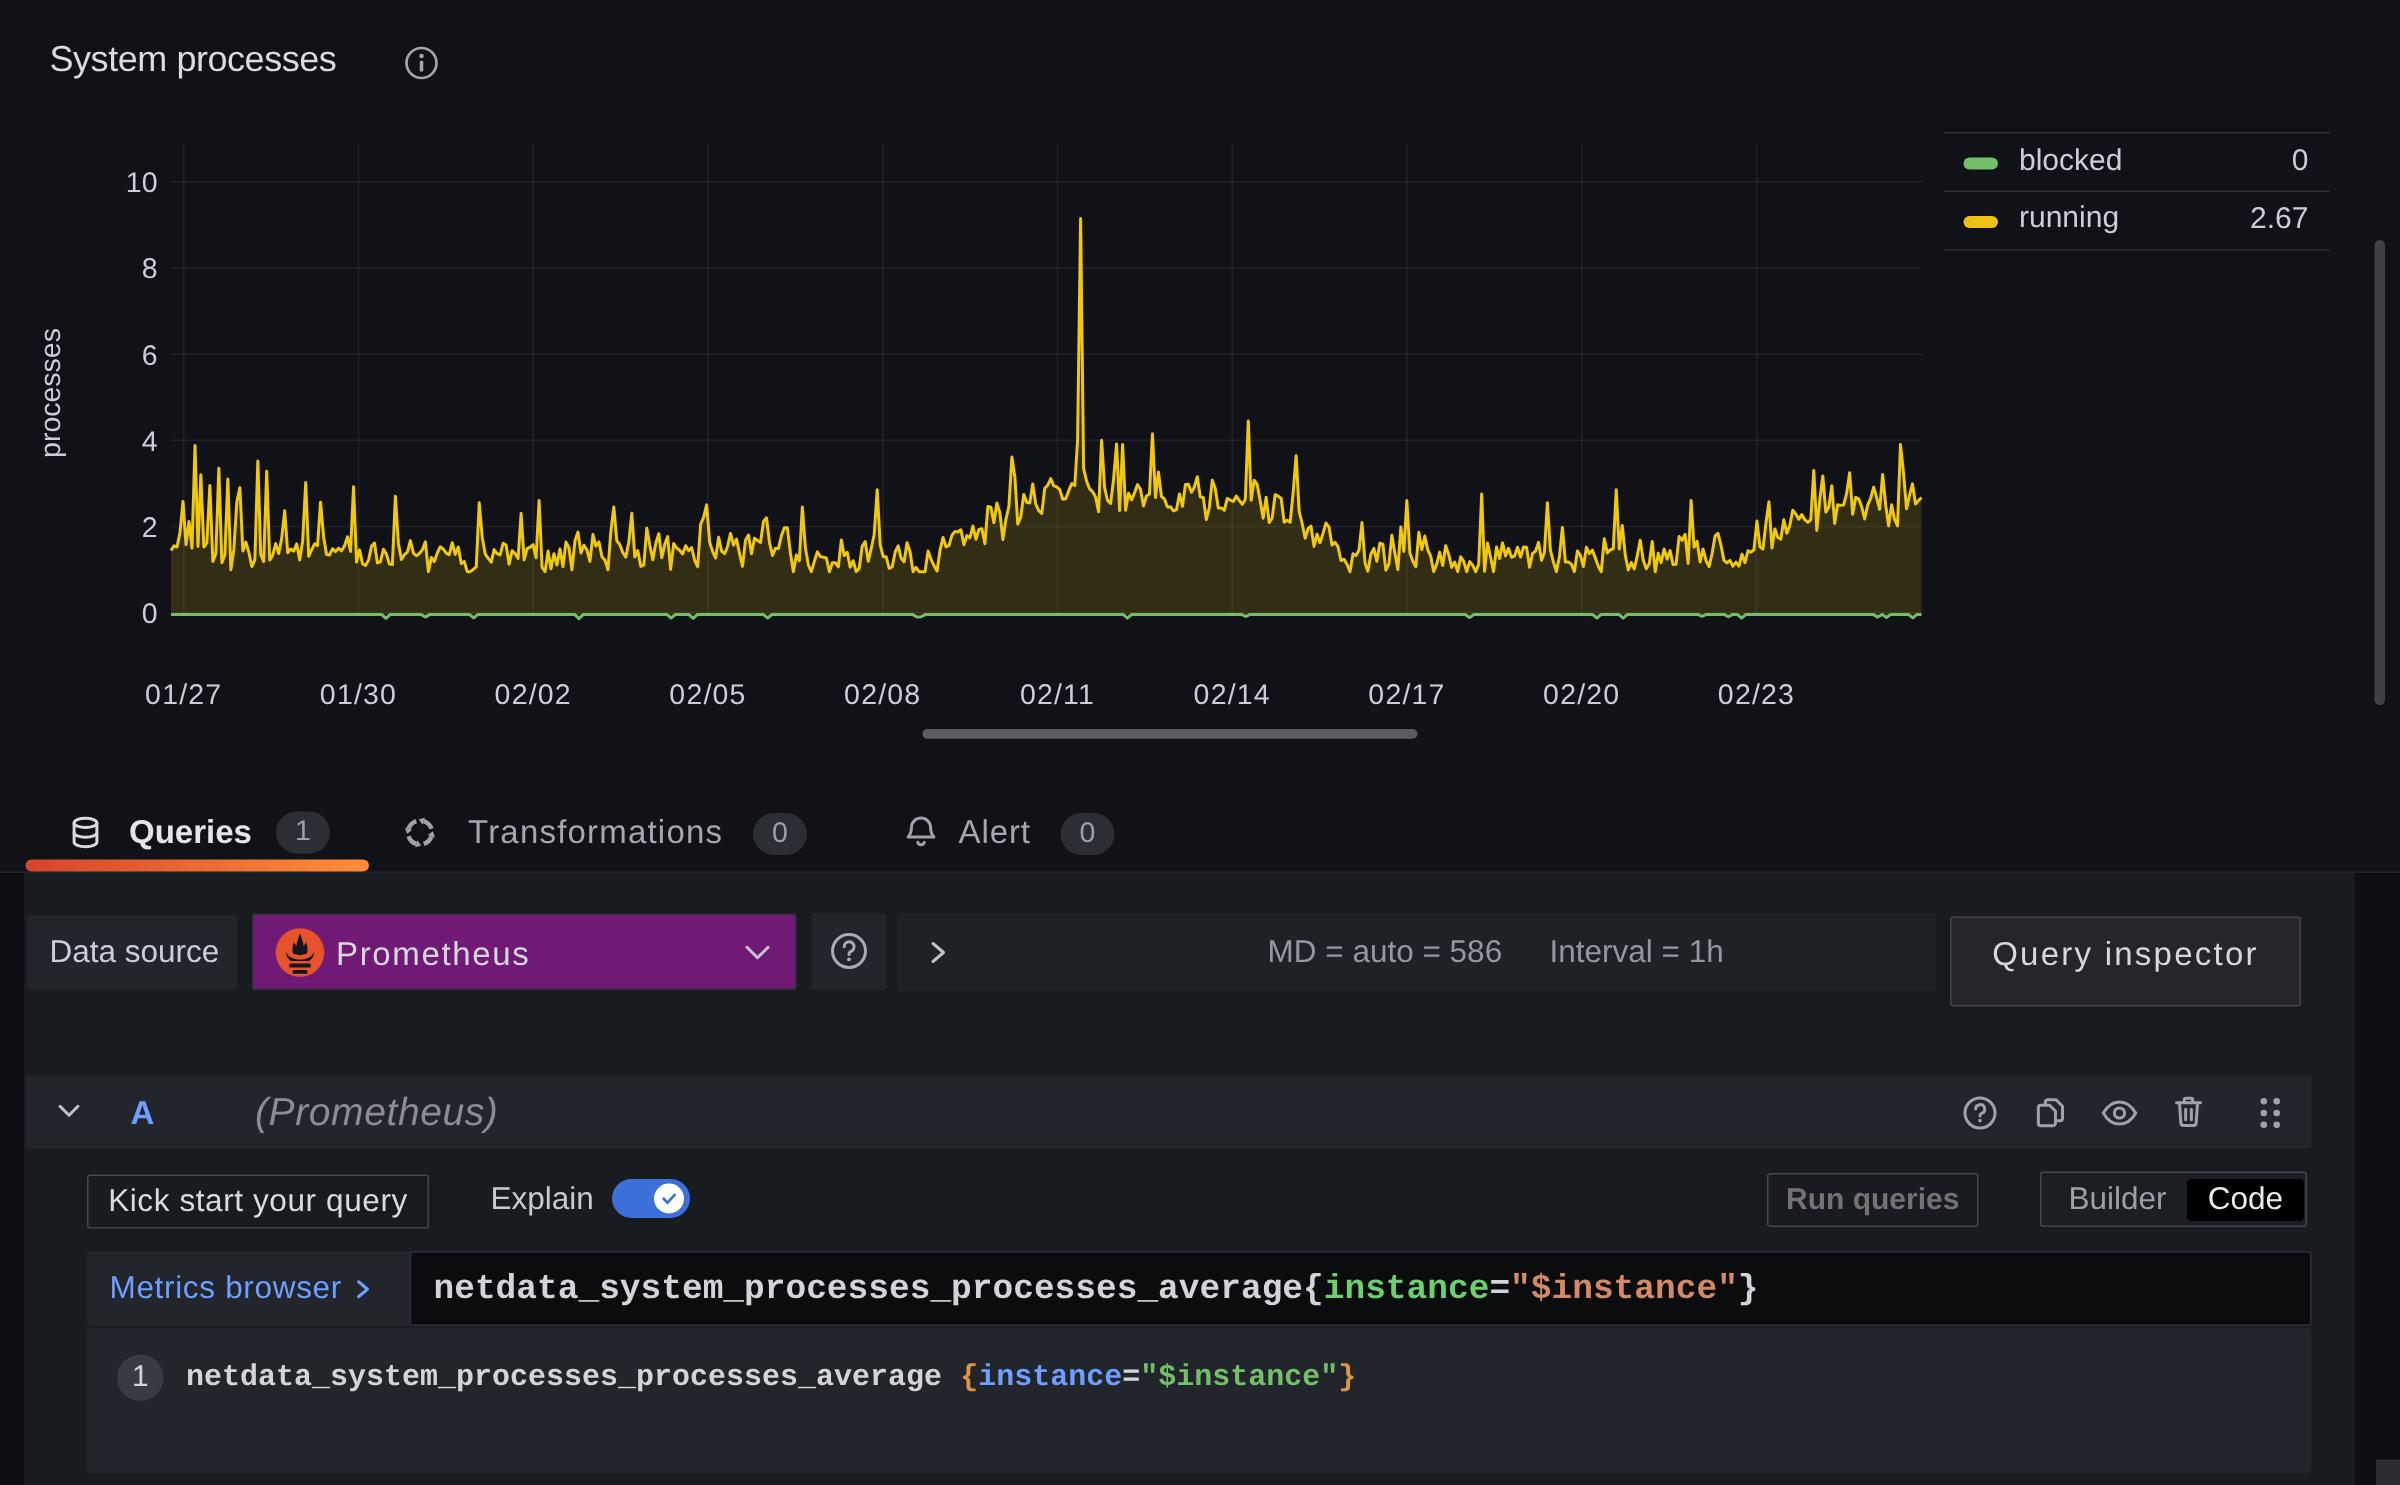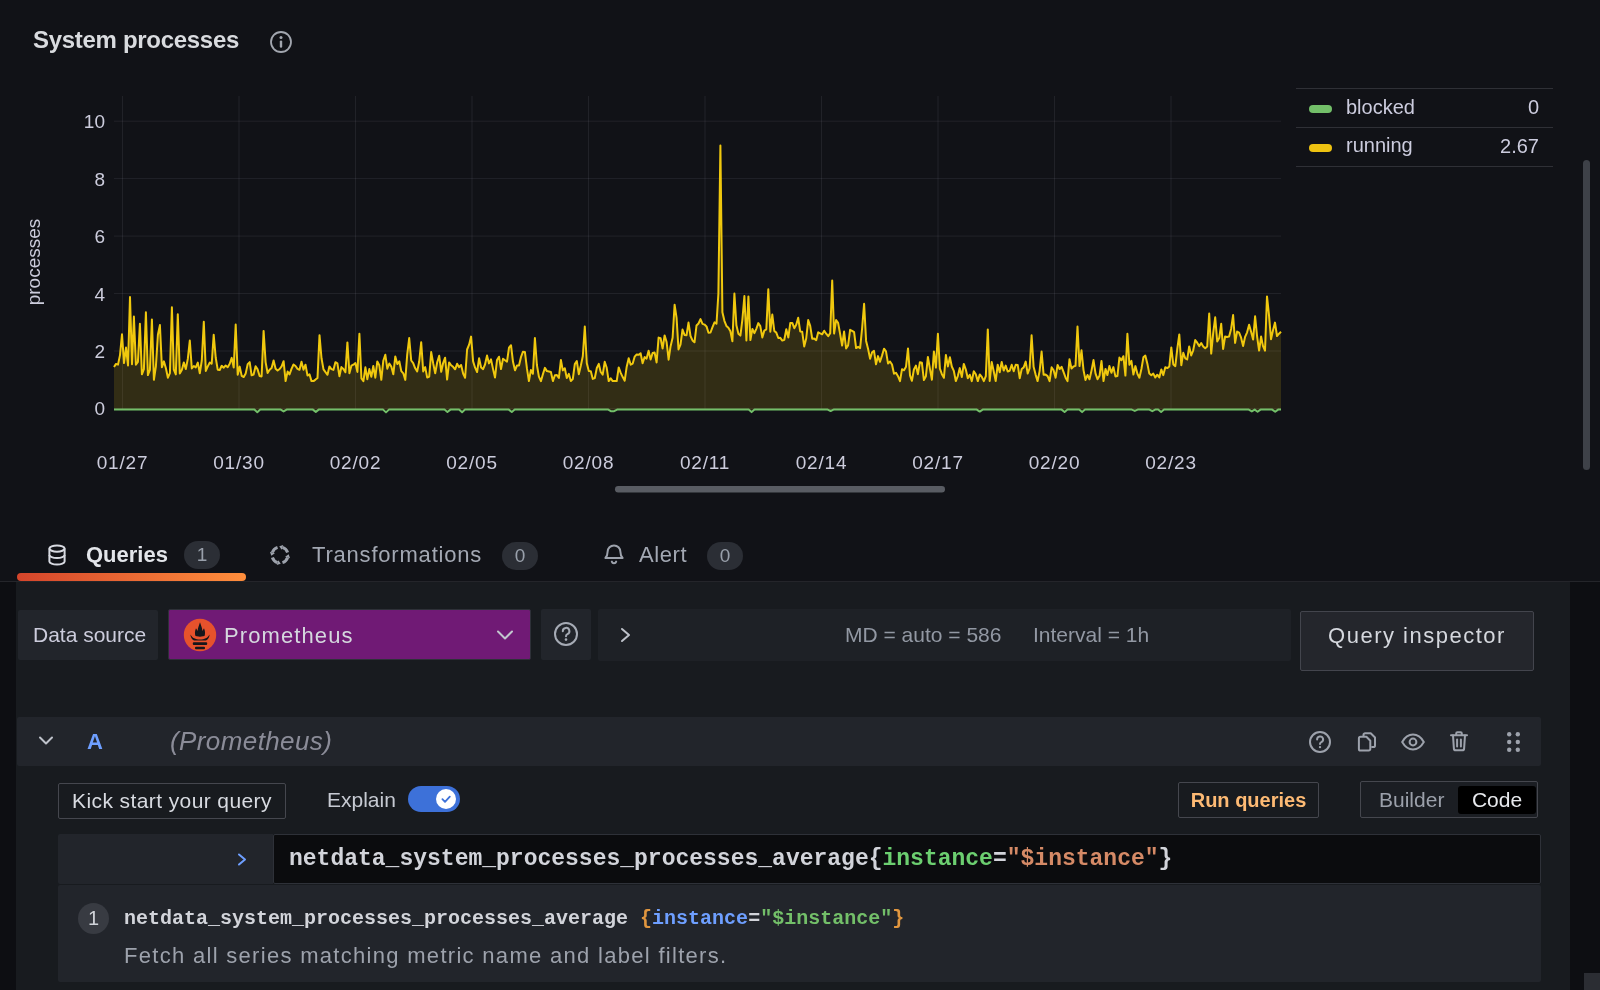--- a/index.html
+++ b/index.html
@@ -3,21 +3,21 @@
 *{margin:0;padding:0;box-sizing:border-box}
 html,body{width:1600px;height:990px;background:#111217;overflow:hidden;
 font-family:"Liberation Sans",sans-serif;-webkit-font-smoothing:antialiased}
 .abs{position:absolute}
 svg{display:block}
 .grid line{stroke:rgba(204,204,220,0.09);stroke-width:1}
 .axis text{fill:#CCCCDC;font-size:19px;font-family:"Liberation Sans",sans-serif}
 .icon{stroke:#9DA2AC;stroke-width:2;fill:none;stroke-linecap:round;stroke-linejoin:round}
 </style></head><body>
 
-<div class="abs" style="left:33px;top:26px;font-size:24px;font-weight:bold;color:#D9DBDF;letter-spacing:-0.3px">System processes</div>
+<div class="abs" style="left:33px;top:26px;font-size:24px;font-weight:normal;color:#D9DBDF;letter-spacing:-0.3px">System processes</div>
 <svg class="abs" style="left:268px;top:29px" width="26" height="26" viewBox="0 0 26 26">
  <circle cx="13" cy="13" r="10" fill="none" stroke="#A2A6AF" stroke-width="1.8"></circle>
  <circle cx="13" cy="8.4" r="1.5" fill="#A2A6AF"></circle>
  <rect x="11.8" y="11.4" width="2.4" height="7.4" rx="1.2" fill="#A2A6AF"></rect>
 </svg>
 
 <svg class="abs" style="left:0;top:0" width="1600" height="505" viewBox="0 0 1600 505">
  <g class="grid">
       <line x1="114" x2="1281" y1="408.4" y2="408.4"></line>
       <line x1="114" x2="1281" y1="351.0" y2="351.0"></line>
@@ -185,30 +185,30 @@
 </div>
 
 <div class="abs" style="left:58px;top:783px;width:228px;height:36px;border:1px solid #45474E;border-radius:2px;text-align:center;line-height:34px;font-size:21px;letter-spacing:0.4px;color:#D8DBE1">Kick start your query</div>
 <div class="abs" style="left:327px;top:788px;font-size:21px;color:#C6CAD2">Explain</div>
 <div class="abs" style="left:408px;top:786px;width:52px;height:26px;border-radius:13px;background:#3D71D9">
  <span class="abs" style="left:28px;top:3px;width:20px;height:20px;border-radius:50%;background:#FFFFFF"></span>
  <svg class="abs" style="left:31px;top:6px" width="14" height="14" viewBox="0 0 14 14">
       <path d="M3.4,7.2 L6,9.8 L10.8,4.6" fill="none" stroke="#3D71D9" stroke-width="1.8" stroke-linecap="round" stroke-linejoin="round"></path>
     </svg>
 </div>
-<div class="abs" style="left:1178px;top:782px;width:141px;height:36px;border:1px solid #45474E;border-radius:2px;text-align:center;line-height:34px;font-size:20px;font-weight:bold;color:#fdba74">Run queries</div>
+<div class="abs" style="left:1178px;top:782px;width:141px;height:36px;border:1px solid #45474E;border-radius:2px;text-align:center;line-height:34px;font-size:20px;font-weight:bold;color:#737373">Run queries</div>
 <div class="abs" style="left:1360px;top:781px;width:178px;height:37px;border:1px solid #45474E;border-radius:2px;background:#1B1E23">
  <span class="abs" style="left:18px;top:0;line-height:35px;font-size:21px;color:#9BA0AA">Builder</span>
  <span class="abs" style="left:97px;top:3.5px;width:78px;height:28px;background:#000000;border-radius:3px;text-align:center;line-height:28px;font-size:21px;font-weight:normal;color:#E8EAEE">Code</span>
 </div>
 
 <div class="abs" style="left:58px;top:834px;width:215px;height:50px;background:#22252B;border-radius:2px 0 0 2px">
+ <span class="abs" style="left:15px;top:0;line-height:50px;font-size:21px;font-weight:500;letter-spacing:0.45px;color:#6E9FFF">Metrics browser</span>
  <svg class="abs" style="left:178px;top:18px" width="12" height="15" viewBox="0 0 12 15">
       <path d="M3,2.5 L9,7.5 L3,12.5" fill="none" stroke="#6E9FFF" stroke-width="2" stroke-linecap="round" stroke-linejoin="round"></path>
     </svg>
 </div>
 <div class="abs" style="left:273px;top:834px;width:1268px;height:50px;background:#0B0C0E;border:1px solid #2E3138;border-radius:2px;font-family:'Liberation Mono',monospace;font-weight:bold;font-size:23px;line-height:48px;white-space:pre"><span style="position:absolute;left:15px;color:#D2D4DA">netdata_system_processes_processes_average{<span style="color:#6CCF70">instance</span>=<span style="color:#D58A66">"$instance"</span>}</span></div>
 
 <div class="abs" style="left:58px;top:885px;width:1483px;height:97px;background:#22252B;border-radius:2px">
  <span class="abs" style="left:20px;top:18px;width:31px;height:31px;border-radius:50%;background:#383B42;color:#D0D3D9;font-size:20px;text-align:center;line-height:31px">1</span>
  <div class="abs" style="left:66px;top:18px;height:31px;line-height:31px;font-family:'Liberation Mono',monospace;font-weight:bold;font-size:20px;white-space:pre"><span style="color:#D2D4DA">netdata_system_processes_processes_average </span><span style="color:#E0963F">{</span><span style="color:#6E9FFF">instance</span><span style="color:#D2D4DA">=</span><span style="color:#73BF69">"$instance"</span><span style="color:#E0963F">}</span></div>
- <div class="abs" style="left:66px;top:58px;font-size:22px;letter-spacing:1.3px;color:#9DA2AC">Fetch all series matching metric name and label filters.</div>
 </div>
 
 </body></html>

